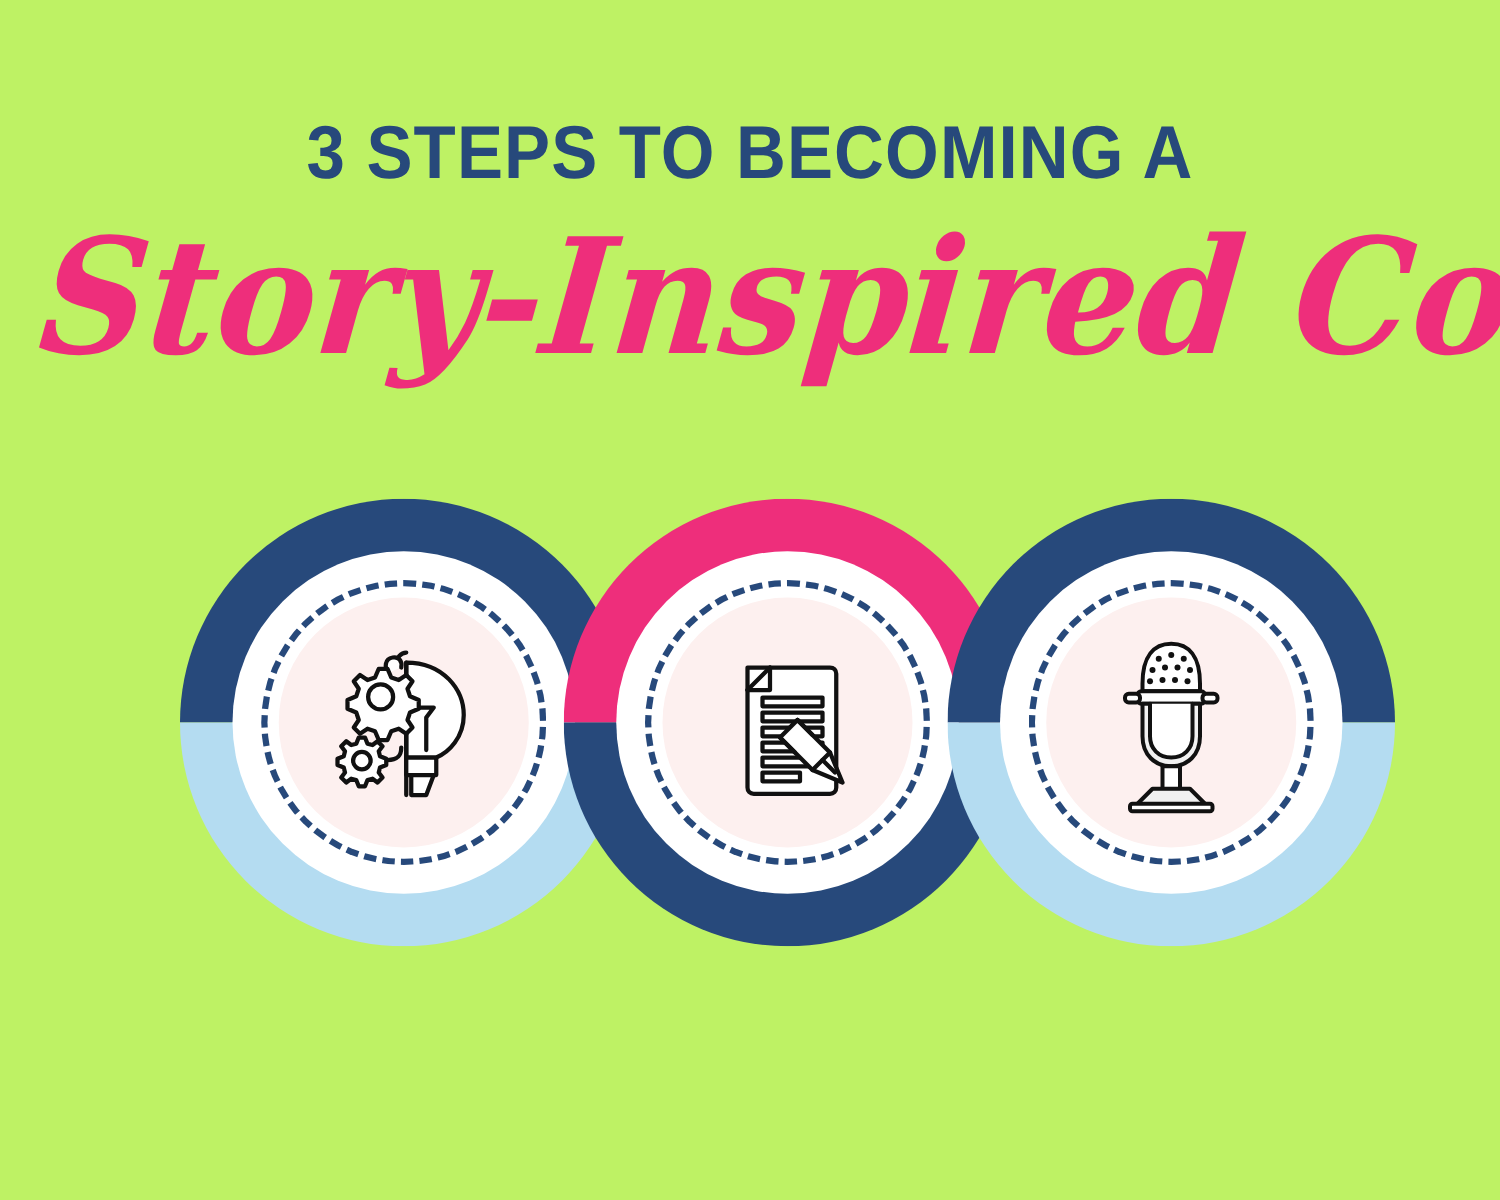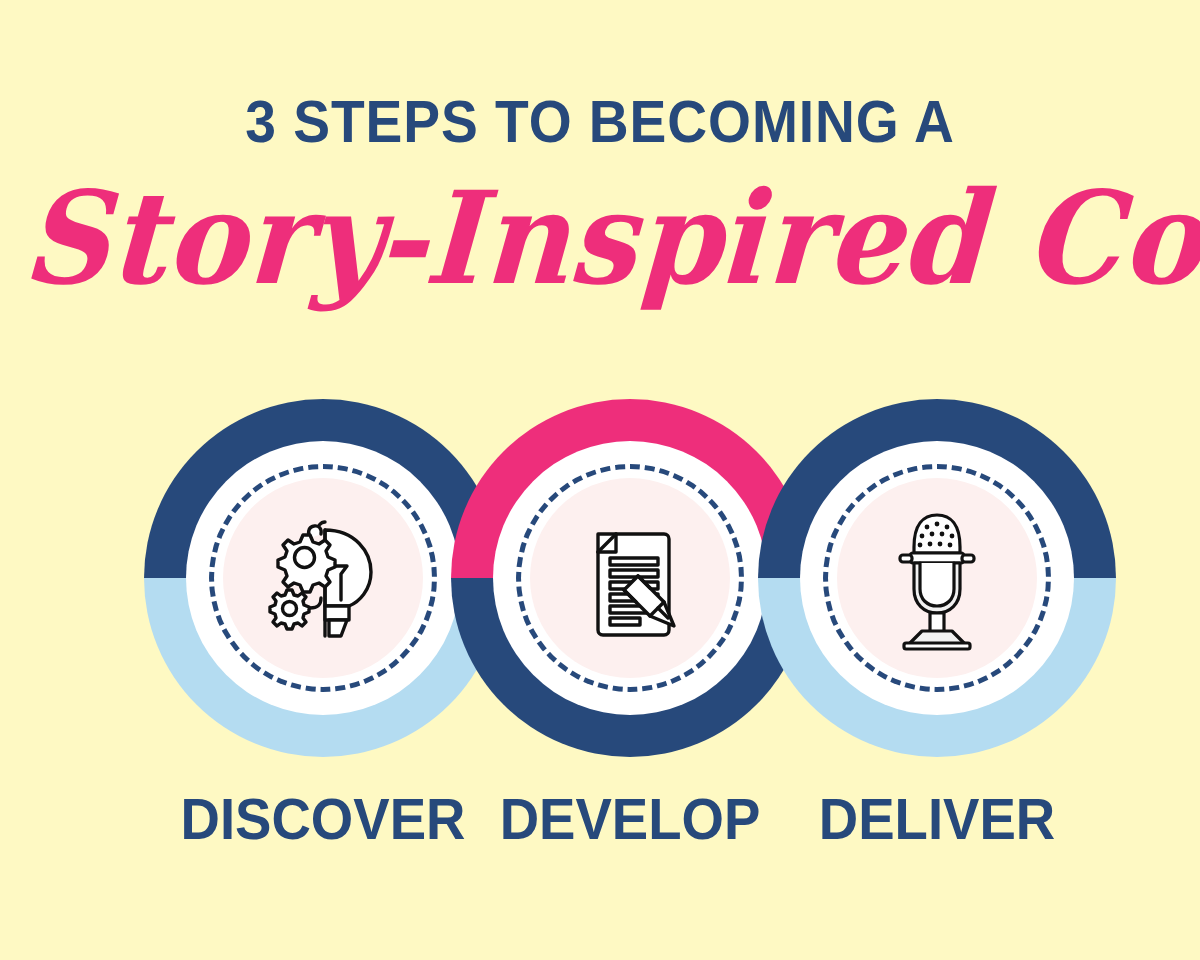--- a/index.html
+++ b/index.html
@@ -11,21 +11,21 @@
     width: 1200px;
     height: 960px;
     position: relative;
     overflow: hidden;
     font-family: "Liberation Sans", sans-serif;
   }
 
   .canvas {
     position: absolute;
     inset: 0;
-    background: #fef9c3;
+    background: #bef264;
   }
 
   
   .headline {
     position: absolute;
     top: 92px;
     left: 0;
     width: 1200px;
     text-align: center;
     color: #27497B;
@@ -274,19 +274,14 @@
           <rect x="48" y="110" width="14" height="22" fill="#ffffff"></rect>
 
           <path d="M26 142 L40 128 L70 128 L84 142 Z" fill="#F1F1F1"></path>
           <rect x="22" y="140" width="66" height="6" rx="2" fill="#ffffff"></rect>
         </svg>
       </div>
     </div>
 
   </div>
 
-  <div class="labels">
-    <div class="step-label l1">DISCOVER</div>
-    <div class="step-label l2">DEVELOP</div>
-    <div class="step-label l3">DELIVER</div>
-  </div>
 
 </div>
 
 </body></html>

